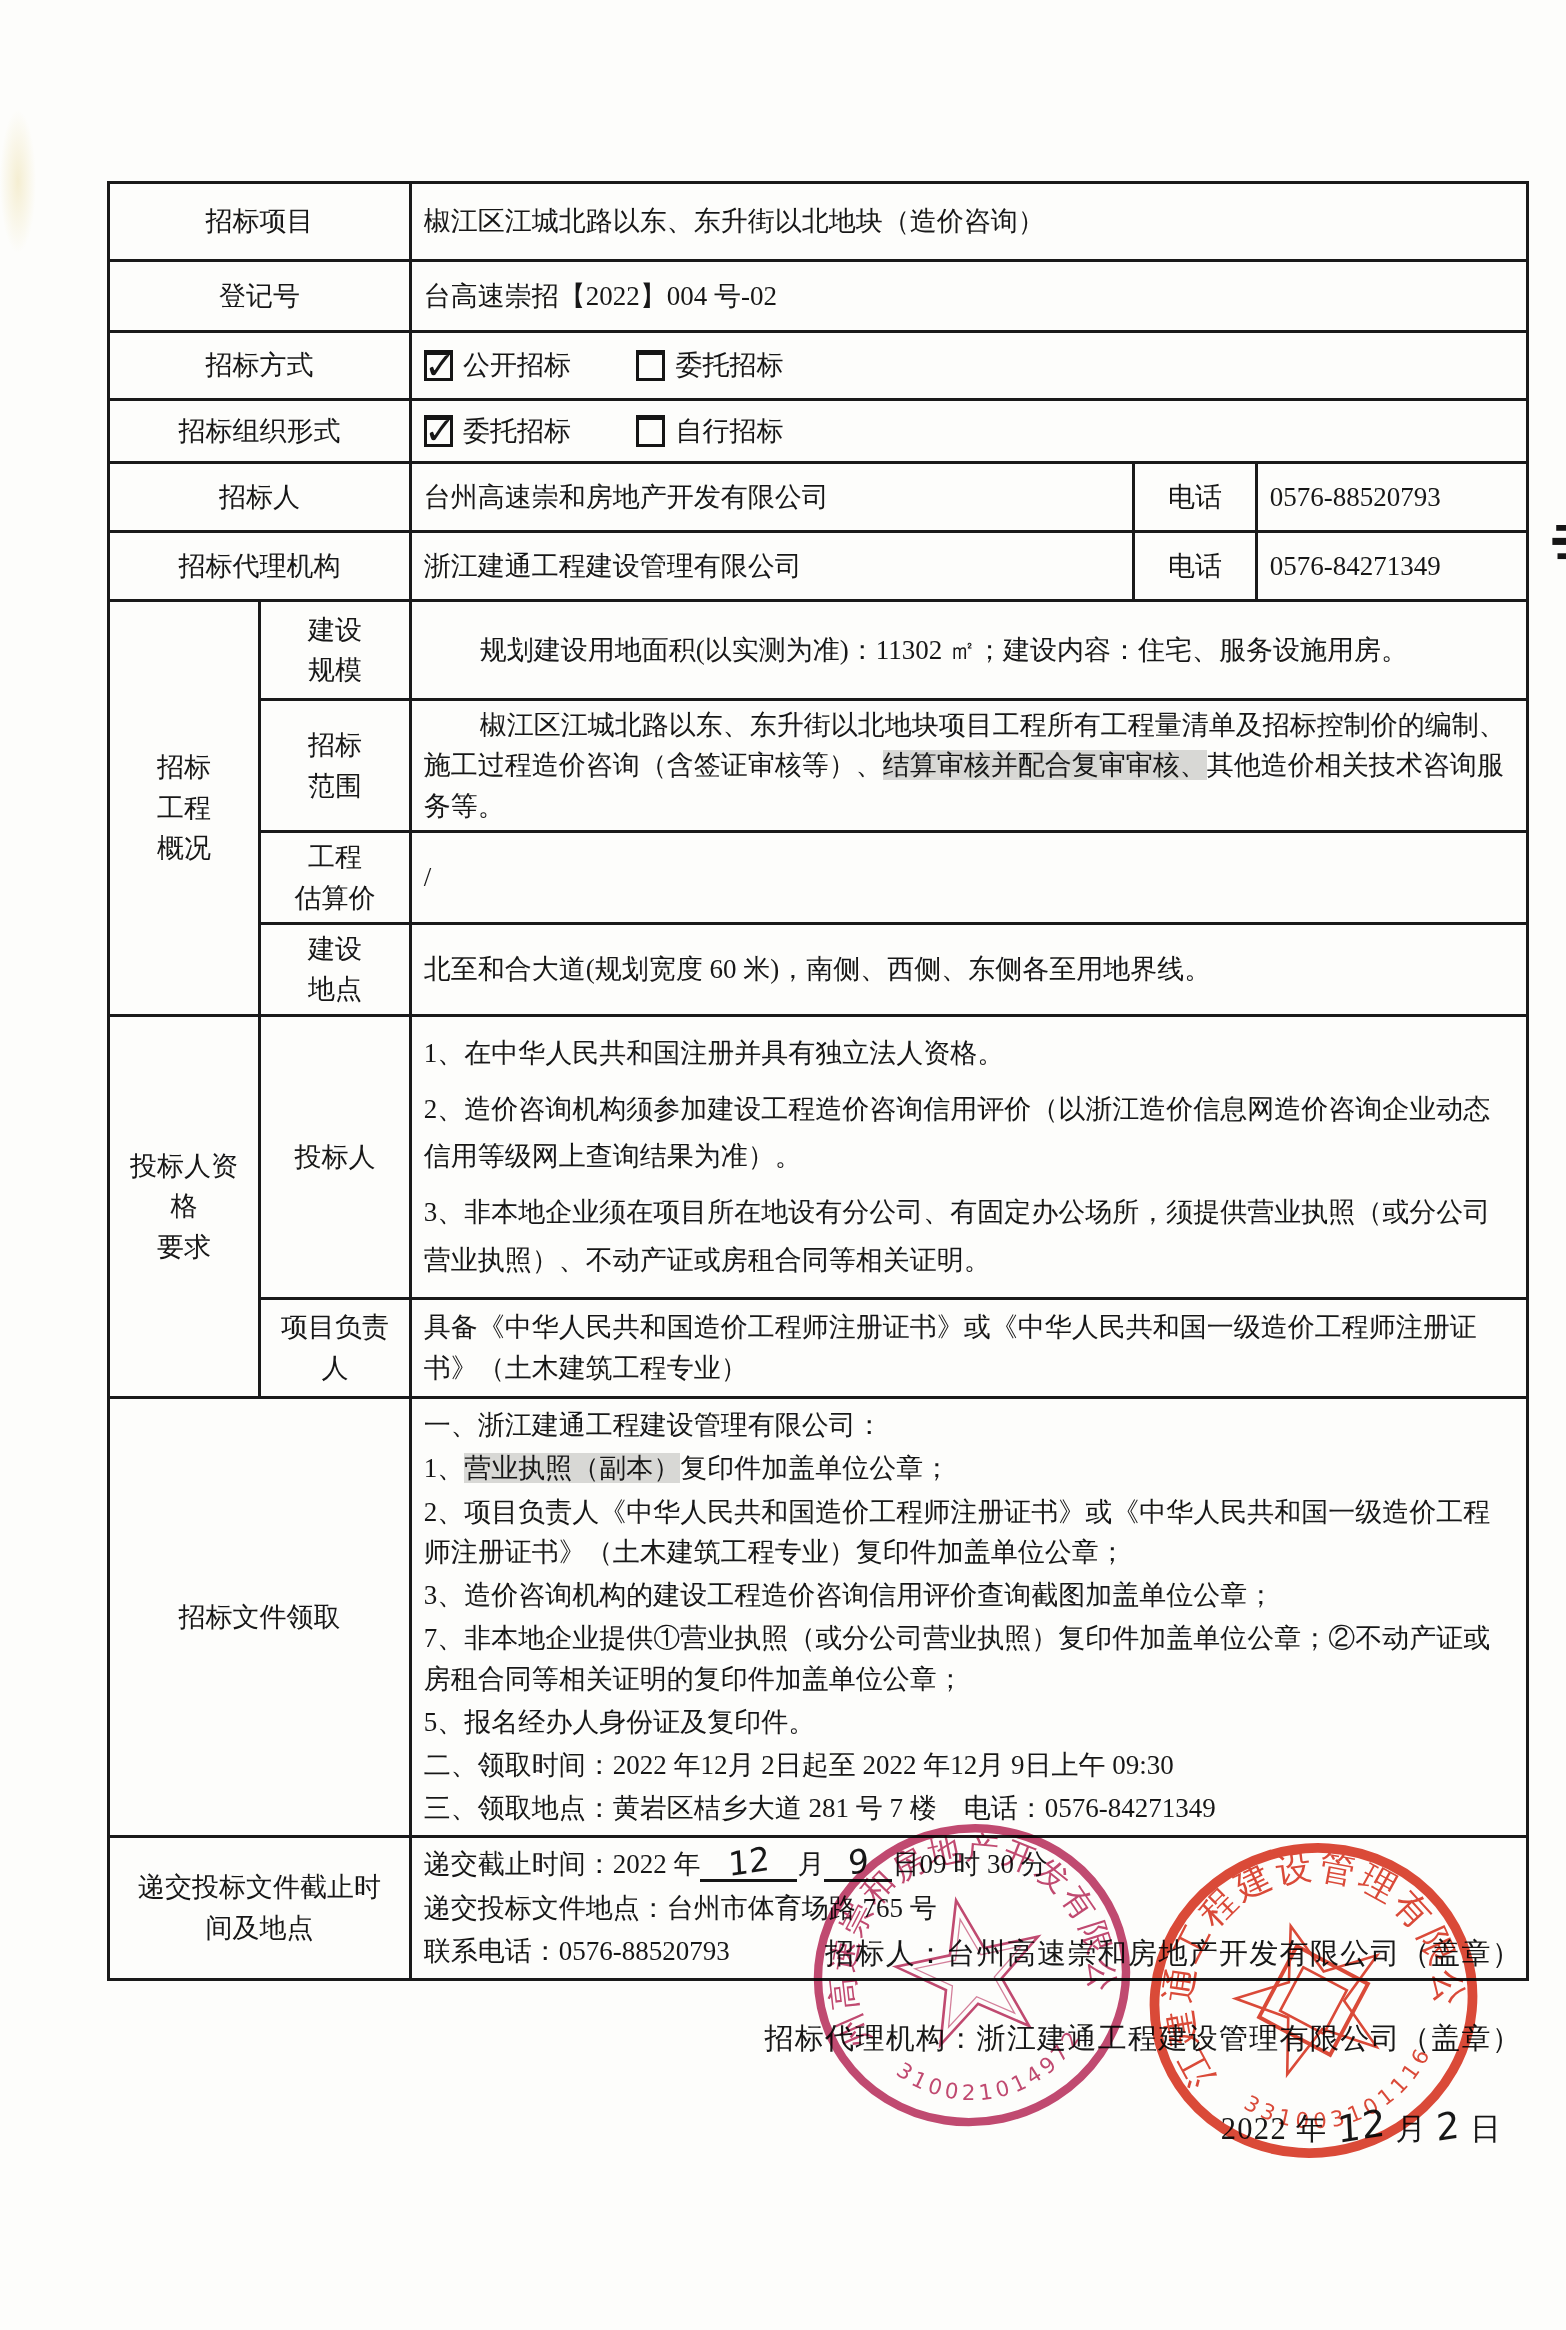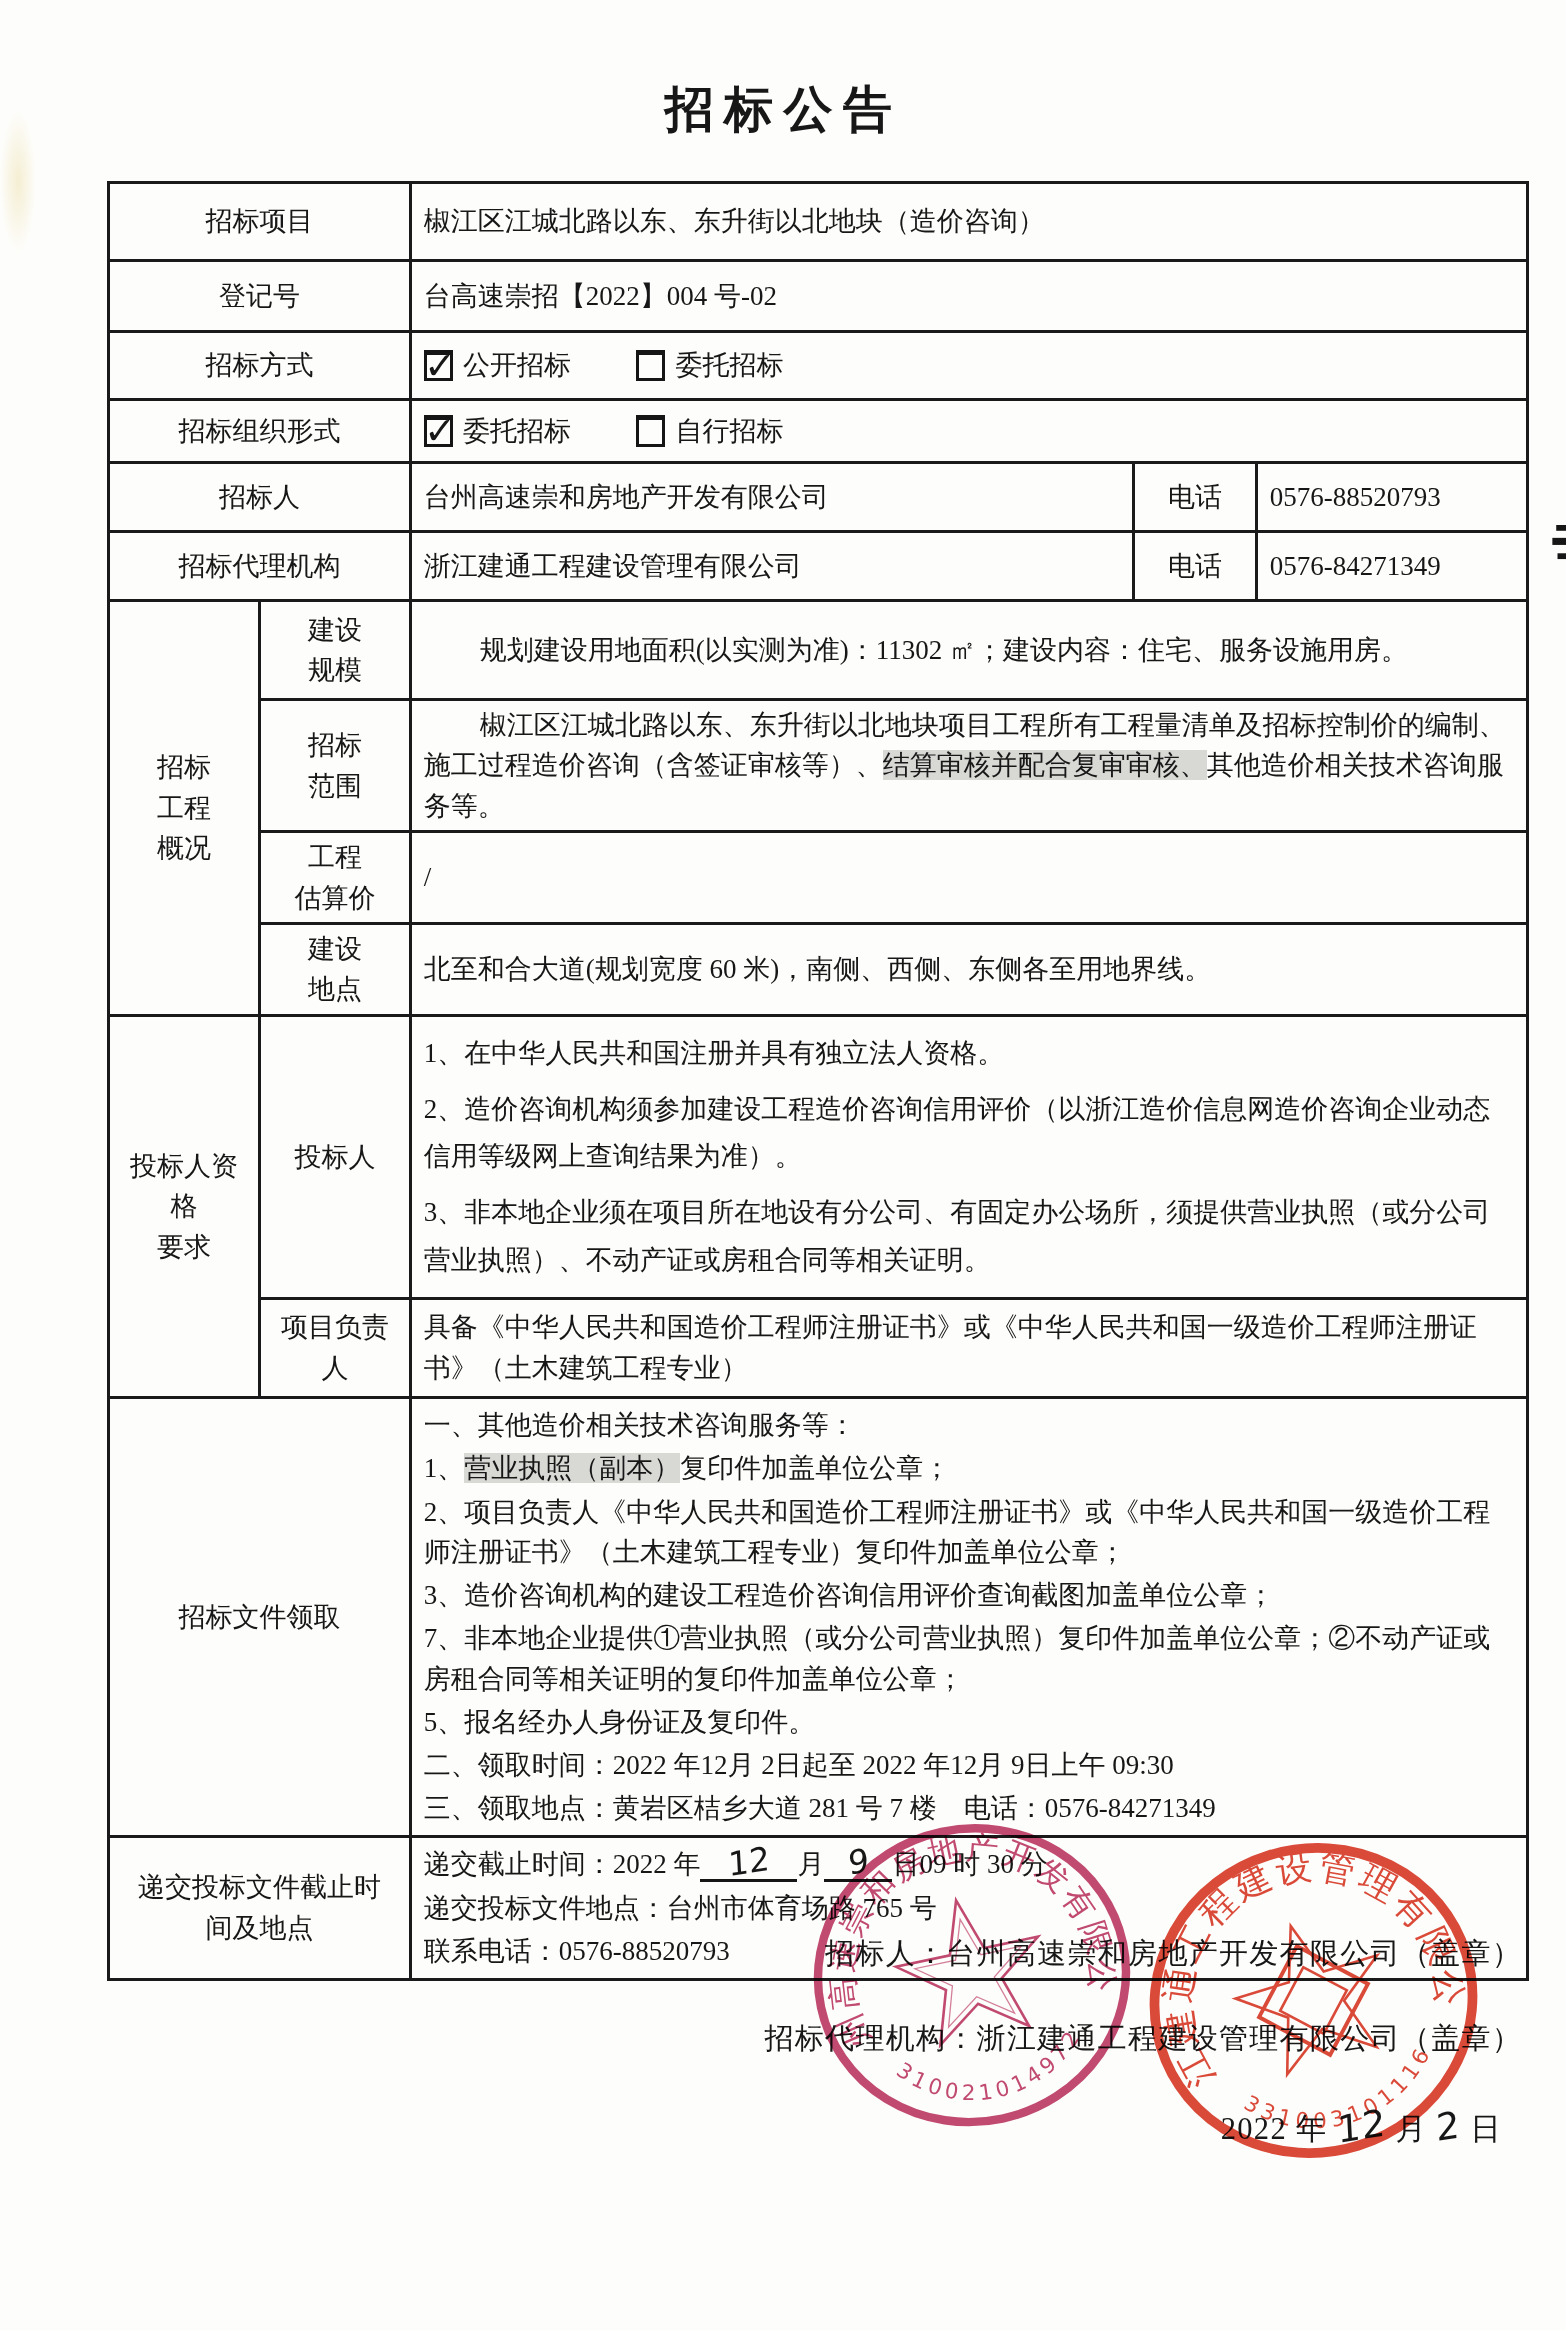--- a/index.html
+++ b/index.html
@@ -43,21 +43,20 @@
   #smudge{position:absolute;left:0;top:110px;width:36px;height:143px;
           background:radial-gradient(closest-side,rgba(235,220,160,.45),rgba(235,220,160,0));}
 </style>
 </head>
 <body>
 
 <div id="page">
 
   <div id="smudge"></div>
 
-  <div id="title">招标公告</div>
 
   <table id="doc-table">
     <colgroup>
         <col style="width:151px">
         <col style="width:151px">
         <col style="width:723px">
         <col style="width:123px">
         <col style="width:271px">
       </colgroup>
 
@@ -157,21 +156,21 @@
 
     <tr style="height:99px">
       <td class="lbl">项目负责
 人</td>
       <td class="val" colspan="3">具备《中华人民共和国造价工程师注册证书》或《中华人民共和国一级造价工程师注册证书》（土木建筑工程专业）</td>
     </tr>
 
     <tr style="height:413px">
       <td class="lbl" colspan="2">招标文件领取</td>
       <td class="val lines" colspan="3">
-        <div>一、其他造价相关技术咨询服务等：</div>
+        <div>一、浙江建通工程建设管理有限公司：</div>
         <div><span>1、</span><span class="hl">营业执照（副本）</span><span>复印件加盖单位公章；</span></div>
         <div>2、项目负责人《中华人民共和国造价工程师注册证书》或《中华人民共和国一级造价工程师注册证书》（土木建筑工程专业）复印件加盖单位公章；</div>
         <div>3、造价咨询机构的建设工程造价咨询信用评价查询截图加盖单位公章；</div>
         <div>7、非本地企业提供①营业执照（或分公司营业执照）复印件加盖单位公章；②不动产证或房租合同等相关证明的复印件加盖单位公章；</div>
         <div>5、报名经办人身份证及复印件。</div>
         <div>二、领取时间：2022 年12月 2日起至 2022 年12月 9日上午 09:30</div>
         <div>三、领取地点：黄岩区桔乡大道 281 号 7 楼　电话：0576-84271349</div>
       </td>
     </tr>
 

